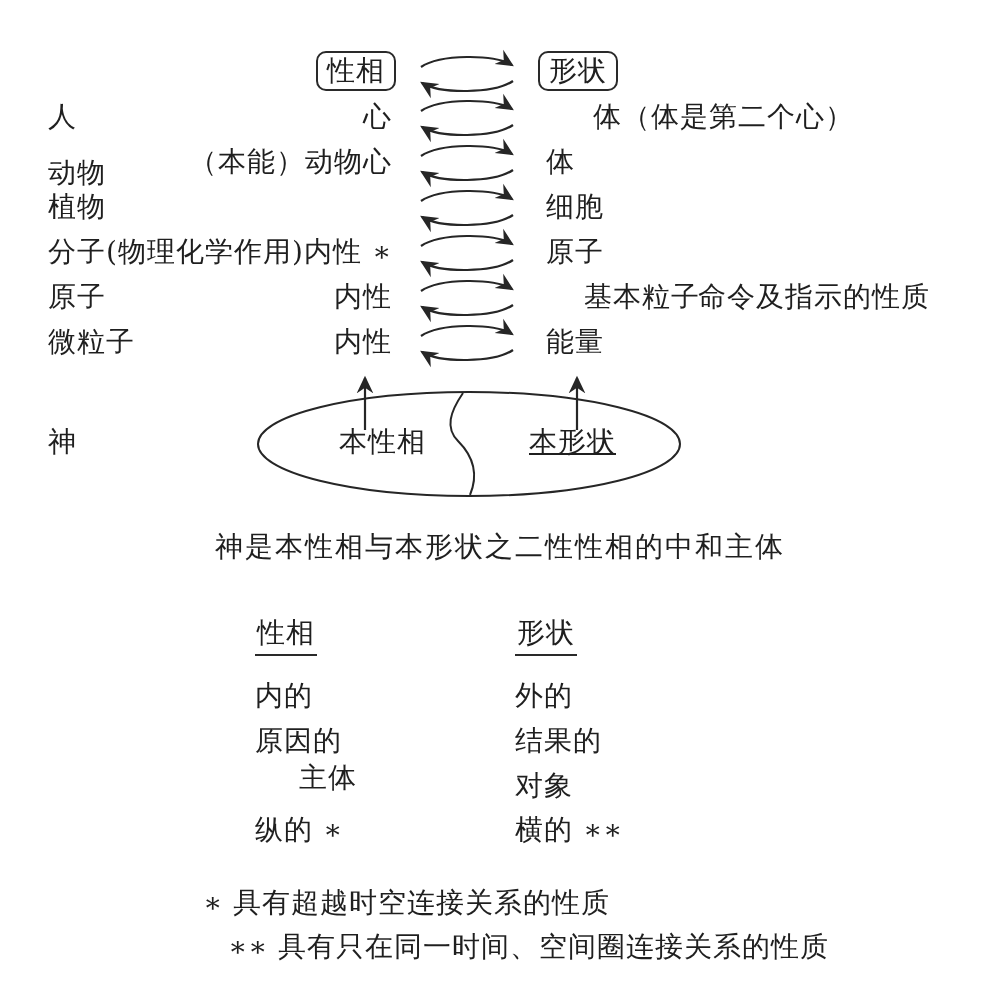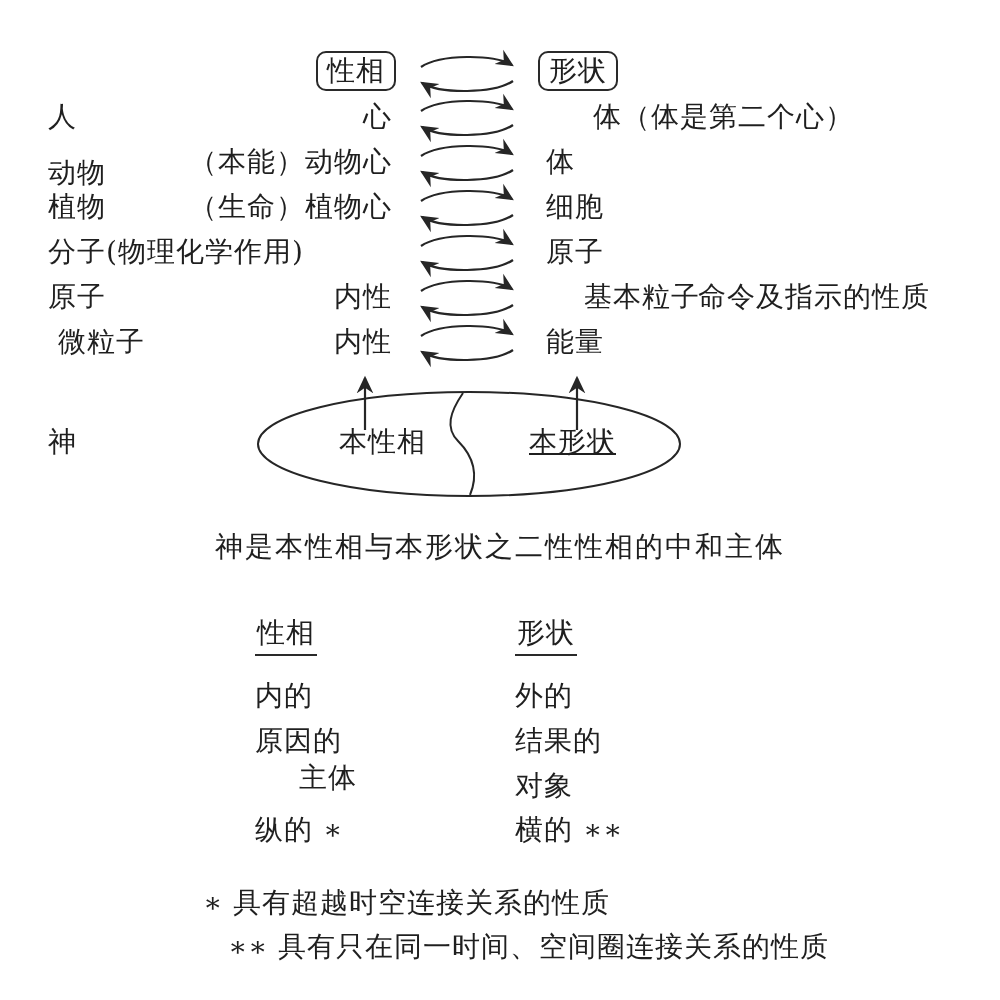--- a/index.html
+++ b/index.html
@@ -73,31 +73,31 @@
 
   <div class="t leftcol" style="top:102px;">人</div>
   <div class="t mid" style="top:102px;">心</div>
   <div class="t rightcol" style="top:102px;margin-left:47px;">体（体是第二个心）</div>
 
   <div class="t leftcol" style="top:158px;">动物</div>
   <div class="t mid" style="top:147px;">（本能）动物心</div>
   <div class="t rightcol" style="top:147px;">体</div>
 
   <div class="t leftcol" style="top:192px;">植物</div>
-  <div class="t mid" style="top:192px;">（生命）植物心</div>
   <div class="t rightcol" style="top:192px;">细胞</div>
 
   <div class="t leftcol" style="top:237px;">分子(物理化学作用)</div>
+  <div class="t mid" style="top:237px;">内性 ∗</div>
   <div class="t rightcol" style="top:237px;">原子</div>
 
   <div class="t leftcol" style="top:282px;">原子</div>
   <div class="t mid" style="top:282px;">内性</div>
   <div class="t rightcol" style="top:282px;margin-left:38px;">基本粒子</div>
 
-  <div class="t leftcol" style="top:327px;margin-left:10px;">微粒子</div>
+  <div class="t leftcol" style="top:327px;">微粒子</div>
   <div class="t mid" style="top:327px;">内性</div>
   <div class="t rightcol" style="top:327px;">能量</div>
 
   <div class="t" style="left:698px;top:282px;">命令及指示的性质</div>
 
   <div class="t leftcol" style="top:427px;">神</div>
   <div class="t" style="left:339px;top:427px;">本性相</div>
   <div class="t" style="left:529px;top:427px;text-decoration:underline;">本形状</div>
 
   <div class="t caption" style="left:215px;top:532px;">神是本性相与本形状之二性性相的中和主体</div>

